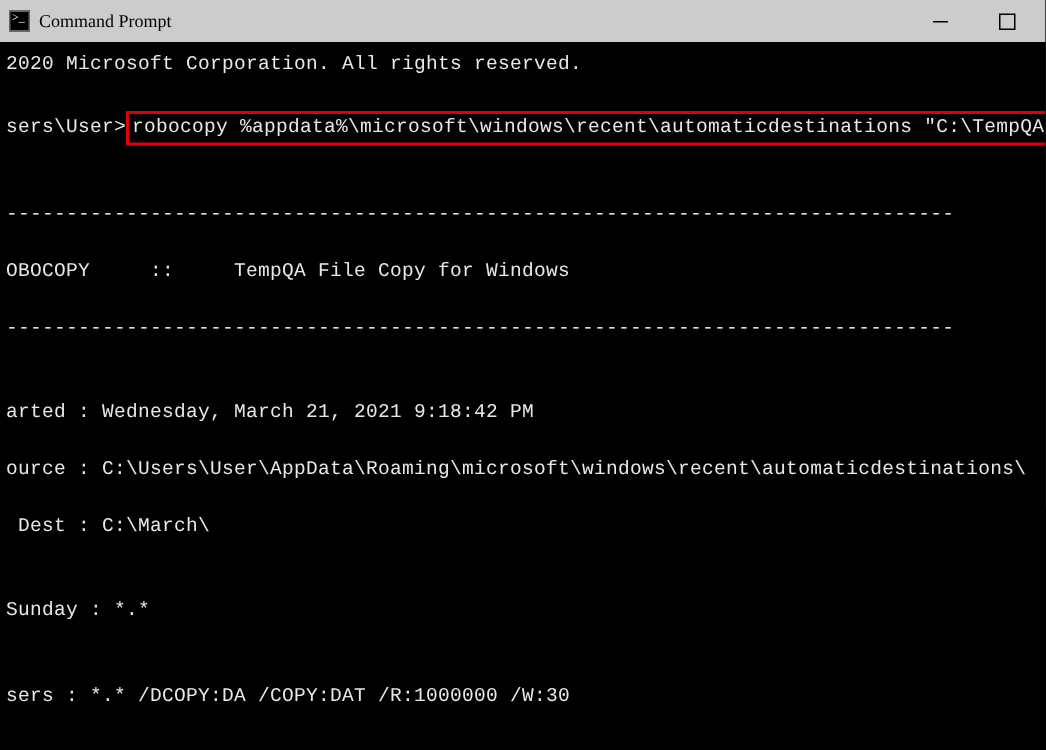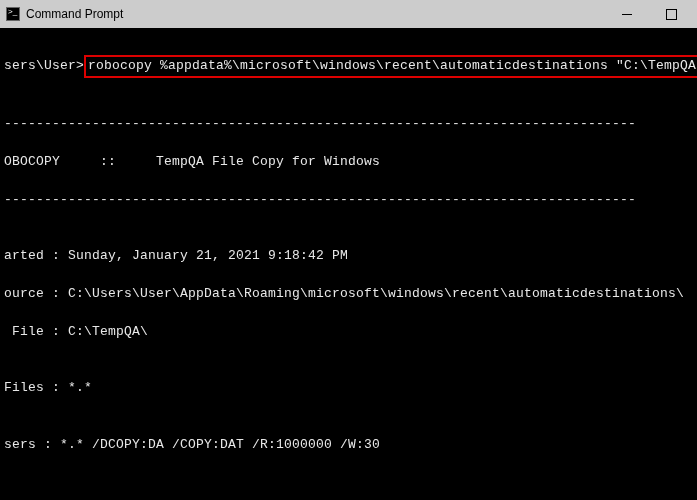--- a/index.html
+++ b/index.html
@@ -7,21 +7,21 @@
   body { font-family: Consolas, 'Courier New', monospace; font-size: 13px; color: #ccc; }
 
   .titlebar {
     height: 28px;
     background: #ccc;
     display: flex;
     align-items: center;
     justify-content: space-between;
     padding: 0 4px;
     color: #000;
-    font-family: Liberation Sans, sans-serif;
+    font-family: Liberation Serif, serif;
     font-size: 12px;
   }
   .titlebar-left { display: flex; align-items: center; gap: 6px; padding-left: 2px; }
   .title-icon {
     width: 14px; height: 14px;
     background: #000;
     border: 1px solid #666;
     position: relative;
   }
   .title-icon::after {
@@ -69,32 +69,32 @@
   <div class="titlebar-left">
     <span class="title-icon"></span>
     <span>Command Prompt</span>
   </div>
   <div class="win-controls">
     <div class="win-btn min"></div>
     <div class="win-btn max"></div>
   </div>
 </div>
 
-<div class="terminal">
+<div class="terminal"><span class="row">2020 Microsoft Corporation. All rights reserved.</span>
 <span class="row"><span>sers\User&gt;</span><span class="red-box"><span>robocopy %appdata%\microsoft\windows\recent\automaticdestinations "C:\TempQA"</span></span></span>
 
 <span class="row">-------------------------------------------------------------------------------</span>
 <span class="row">OBOCOPY     ::     TempQA File Copy for Windows</span>
 <span class="row">-------------------------------------------------------------------------------</span>
 
-<span class="row">arted : Sunday, January 21, 2021 9:18:42 PM</span>
+<span class="row">arted : Wednesday, March 21, 2021 9:18:42 PM</span>
 <span class="row">ource : C:\Users\User\AppData\Roaming\microsoft\windows\recent\automaticdestinations\</span>
-<span class="row"> File : C:\TempQA\</span>
+<span class="row"> Dest : C:\March\</span>
 
-<span class="row">Files : *.*</span>
+<span class="row">Sunday : *.*</span>
 
 <span class="row">sers : *.* /DCOPY:DA /COPY:DAT /R:1000000 /W:30</span>
 
 
 
 
 
 </div>
 
 </body></html>

